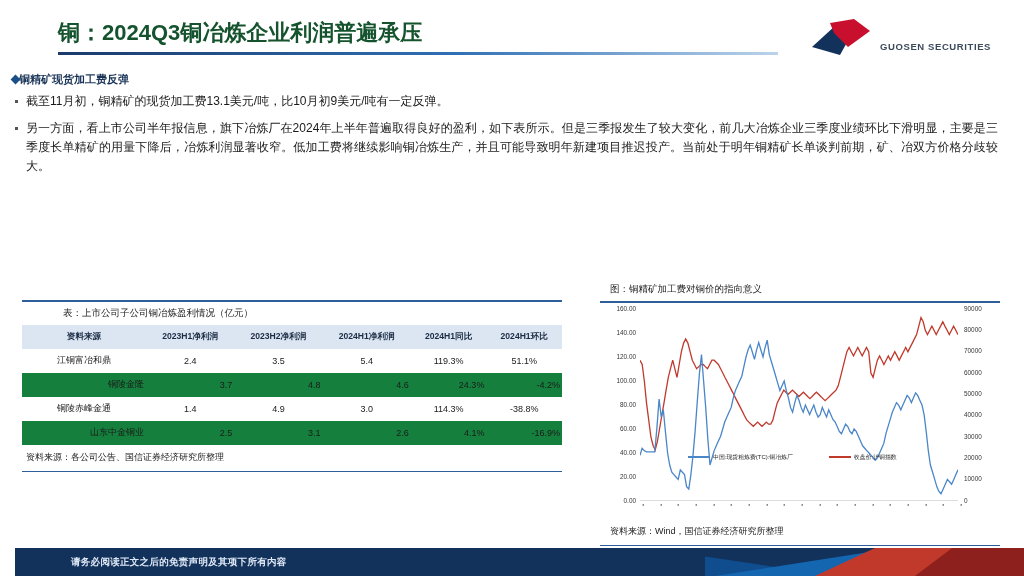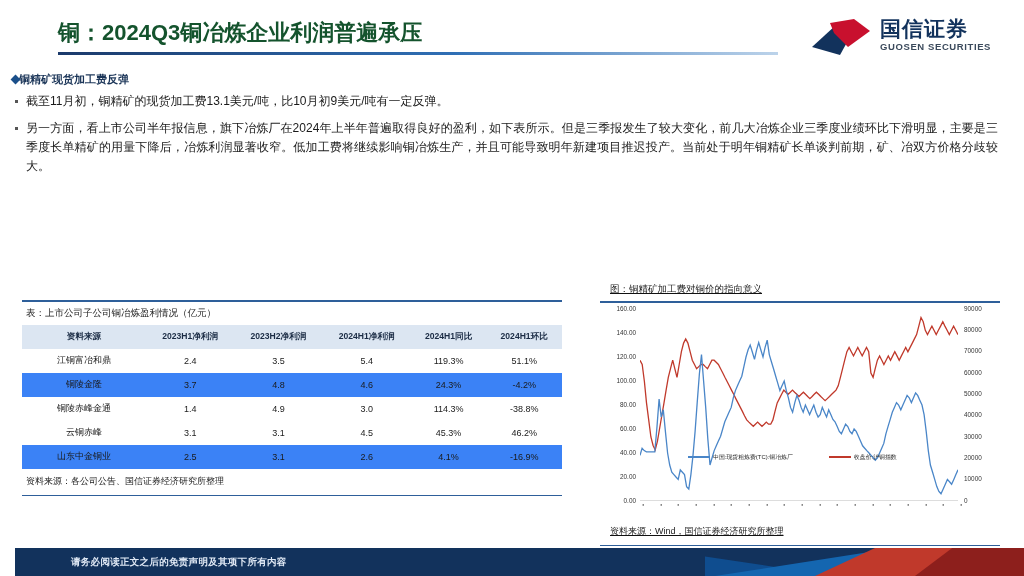--- a/index.html
+++ b/index.html
@@ -107,20 +107,21 @@
   .panel-rule-top {
     height: 1.6px; background: #2e5f9a; width: 100%;
   }
   .panel-rule-bot {
     height: 1.6px; background: #2e5f9a; width: 100%; margin-top: 2px;
   }
   .tbl-caption {
     font-size: 9.5px;
     color: #222;
     padding: 5px 4px 5px 4px;
+    margin-left: 37px;
   }
   table.data {
     width: 100%;
     border-collapse: collapse;
     font-size: 9px;
   }
   table.data th {
     background: #dce6f2;
     color: #1a2b44;
     font-weight: bold;
@@ -132,37 +133,37 @@
   }
   table.data td {
     padding: 5.5px 2px;
     text-align: center;
     color: #1a1a1a;
     font-size: 9px;
     white-space: nowrap;
     border: none;
   }
   table.data tr.alt td {
-    background: #3b82f6;
+    background: #15803d;
+    text-align: right;
   }
   table.data td.name, table.data th.name {
     width: 120px;
   }
   .tbl-source {
     font-size: 9px;
     color: #222;
     padding: 6px 4px 5px 4px;
   }
 
   
   .chart-panel {
     position: absolute;
     left: 600px; top: 283px;
     width: 400px;
-    text-decoration: underline;
   }
   .chart-caption {
     font-size: 9.5px;
     color: #222;
     padding: 0 0 5px 10px;
     font-weight: normal;
   }
   .chart-box {
     position: relative;
     width: 400px; height: 215px;
@@ -245,21 +246,20 @@
 
   <div class="header">
     <div class="title">铜：2024Q3铜冶炼企业利润普遍承压</div>
     <div class="title-rule"></div>
 
     <div class="logo">
       <svg class="logo-mark" viewBox="0 0 62 40">
         <path d="M2 30 L26 8 L40 20 L30 38 Z" fill="#12325c"></path>
         <path d="M20 6 L44 2 L60 14 L38 30 L24 16 Z" fill="#c8102e"></path>
       </svg>
-      <div class="logo-text-cn">国信证券</div>
       <div class="logo-text-en">GUOSEN SECURITIES</div>
     </div>
   </div>
 
   <div class="sec-head">
     <span class="diamond"></span>
     <span>铜精矿现货加工费反弹</span>
   </div>
 
   <div class="bullets">
@@ -299,28 +299,20 @@
           <td>-4.2%</td>
         </tr>
         <tr>
           <td class="name">铜陵赤峰金通</td>
           <td>1.4</td>
           <td>4.9</td>
           <td>3.0</td>
           <td>114.3%</td>
           <td>-38.8%</td>
         </tr>
-        <tr>
-          <td class="name">云铜赤峰</td>
-          <td>3.1</td>
-          <td>3.1</td>
-          <td>4.5</td>
-          <td>45.3%</td>
-          <td>46.2%</td>
-        </tr>
         <tr class="alt">
           <td class="name">山东中金铜业</td>
           <td>2.5</td>
           <td>3.1</td>
           <td>2.6</td>
           <td>4.1%</td>
           <td>-16.9%</td>
         </tr>
       </tbody>
     </table>

